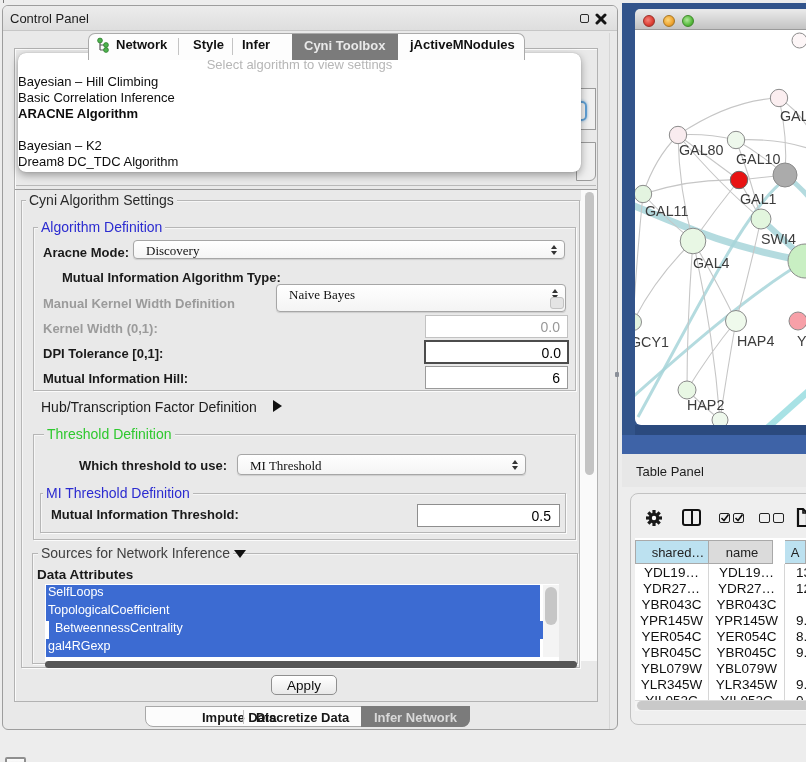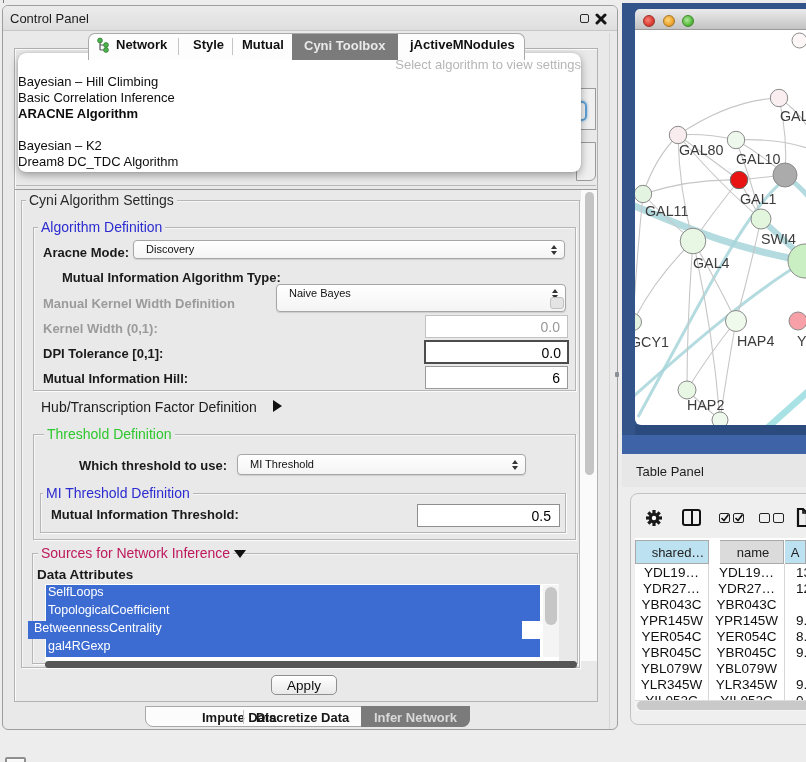--- a/index.html
+++ b/index.html
@@ -18,28 +18,28 @@
 .tabsep { top:38px; width:1px; height:17px; background:#c4c4c4; z-index:6; }
 #tab-dark { left:292px; top:34px; width:106px; height:26px; background:#7b7b7b; z-index:5; }
 #tab-dark span { position:absolute; left:12px; top:4px; font-size:13px; font-weight:bold; color:#e9e9e9; }
 
 #cyni { left:14px; top:48px; width:584px; height:654px; border:1px solid #b2b2b2; box-shadow:inset 1px 1px 0 #fbfbfb; background:#e9e9e9; }
 .etch { border:1px solid #b6b6b6; box-shadow:1px 1px 0 rgba(255,255,255,.8), inset 1px 1px 0 rgba(255,255,255,.6); }
 .gtitle { font-size:14px; background:#e9e9e9; padding:0 3px; white-space:nowrap; }
 .lbl { font-size:13px; font-weight:bold; color:#1a1a1a; white-space:nowrap; }
 .dis { color:#9b9b9b; }
 .combo { background:linear-gradient(#ffffff,#f4f4f4); border:1px solid #a6a6a6; border-radius:4px; box-shadow:0 1px 1px rgba(0,0,0,.12); }
-.combo .ct { position:absolute; left:12px; top:2px; font-size:11px; color:#111; }
+.combo .ct { position:absolute; left:12px; top:2px; font-size:13px; color:#111;font-family:Liberation Serif, serif; }
 .arr { position:absolute; right:6px; width:7px; }
 .arr .up { width:0;height:0;border-left:3.5px solid transparent;border-right:3.5px solid transparent;border-bottom:4.5px solid #333; margin-bottom:2px;}
 .arr .dn { width:0;height:0;border-left:3.5px solid transparent;border-right:3.5px solid transparent;border-top:4.5px solid #333;}
 .field { background:#fff; text-align:right; font-size:14px; }
 
 #dd { z-index:4; left:18px; top:53px; width:563px; height:119px; background:#fff; border-radius:8px; overflow:hidden; box-shadow:0 3px 8px rgba(0,0,0,.35), 0 0 1px rgba(0,0,0,.3); }
-#dd .hint { position:absolute; left:0; right:0; top:4px; text-align:right; color:#b6b6b6; font-size:13px; }
+#dd .hint { position:absolute; left:0; right:0; top:4px; text-align:center; color:#b6b6b6; font-size:13px; }
 #dd .it { position:absolute; left:0px; font-size:13px; color:#0d0d0d; white-space:nowrap; }
 
 #slist { left:45px; top:584px; width:514px; height:77px; background:#fff; }
 .srow { position:absolute; left:1px; width:494px; height:18px; background:#3c6bd2; color:#fff; font-size:12.5px; padding-left:2px; }
 
 #btabs { left:145px; top:706px; width:325px; height:21px; background:#fcfcfc; border:1px solid #a8a8a8; border-radius:0 0 8px 8px; }
 #btab-dark { left:361px; top:706px; width:109px; height:21px; background:#7b7b7b; border-radius:0 0 8px 0; }
 .btxt { top:710px; font-size:13px; font-weight:bold; color:#161616; }
 
 #desk { left:622px; top:3px; width:184px; height:451px; background:#32548b; }
@@ -76,21 +76,21 @@
 <svg class="abs" style="left:97px;top:37px;z-index:6;" width="13" height="16" viewBox="0 0 13 16">
   <path d="M3 4 L3 13 M3 8 L8 8 M3 13 L8 13" stroke="#5a5a5a" stroke-width="1.2" fill="none"></path>
   <circle cx="3" cy="3.5" r="2.4" fill="#4db34d" stroke="#2e7d2e" stroke-width=".8"></circle>
   <circle cx="9" cy="8" r="2.4" fill="#4db34d" stroke="#2e7d2e" stroke-width=".8"></circle>
   <circle cx="9" cy="13" r="2.4" fill="#4db34d" stroke="#2e7d2e" stroke-width=".8"></circle>
 </svg>
 <span class="abs tabtxt" style="left:116px;">Network</span>
 <div class="abs tabsep" style="left:178px;"></div>
 <span class="abs tabtxt" style="left:193px;">Style</span>
 <div class="abs tabsep" style="left:232px;"></div>
-<span class="abs tabtxt" style="left:242px;">Mutual</span>
+<span class="abs tabtxt" style="left:242px;">Infer</span>
 <div class="abs" id="tab-dark">
     <span>Cyni Toolbox</span>
   </div>
 <span class="abs tabtxt" style="left:410px;">jActiveMNodules</span>
 
 <div class="abs" id="cyni"></div>
 
 <div class="abs" style="left:576px;top:88px;width:20px;height:42px;background:#f0f0f0;border:1px solid #9a9a9a;"></div>
 <div class="abs" style="left:576px;top:101px;width:11px;height:20px;border:2px solid #5e9fd4;border-radius:5px;box-shadow:0 0 3px #7ab1de;"></div>
 <div class="abs" style="left:576px;top:142px;width:20px;height:39px;background:#efefef;border:1px solid #9a9a9a;border-radius:0 0 6px 0;"></div>
@@ -144,28 +144,28 @@
       <div class="dn"></div>
     </div>
 </div>
 
 <div class="abs etch" style="left:40px;top:493px;width:526px;height:40px;"></div>
 <span class="abs gtitle" style="left:43px;top:485px;color:#2b2bd0;">MI Threshold Definition</span>
 <span class="abs lbl" style="left:51px;top:507px;">Mutual Information Threshold:</span>
 <div class="abs field" style="left:417px;top:504px;width:143px;height:23px;border:1.5px solid #8e8e8e;color:#000;padding:3px 8px 0 0;">0.5</div>
 
 <div class="abs etch" style="left:32px;top:553px;width:546px;height:111px;"></div>
-<span class="abs gtitle" style="left:38px;top:545px;color:#be185d;">Sources for Network Inference</span>
+<span class="abs gtitle" style="left:38px;top:545px;color:#404040;">Sources for Network Inference</span>
 <div class="abs" style="left:234px;top:550px;width:0;height:0;border-left:6.5px solid transparent;border-right:6.5px solid transparent;border-top:8px solid #111;"></div>
 <span class="abs lbl" style="left:37px;top:567px;font-size:13.5px;">Data Attributes</span>
 
 <div class="abs" id="slist"></div>
 <span class="abs srow" style="left:46px;top:585px;">SelfLoops</span>
 <span class="abs srow" style="left:46px;top:603px;">TopologicalCoefficient</span>
-<span class="abs srow" style="left:28px;top:621px;padding-left:6px;">BetweennessCentrality</span>
+<span class="abs srow" style="left:49px;top:621px;padding-left:6px;">BetweennessCentrality</span>
 <span class="abs srow" style="left:46px;top:639px;">gal4RGexp</span>
 <div class="abs" style="left:543px;top:585px;width:16px;height:72px;background:#f4f4f4;"></div>
 <div class="abs" style="left:545px;top:587px;width:12px;height:38px;background:#c6c6c6;border-radius:6px;"></div>
 <div class="abs" style="left:45px;top:661px;width:532px;height:7px;background:#565656;border-radius:3.5px;"></div>
 
 <div class="abs" style="left:271px;top:675px;width:66px;height:20px;background:linear-gradient(#fff,#e9e9e9);border:1px solid #8f8f8f;border-radius:5px;text-align:center;font-size:13.5px;color:#0d0d0d;padding-top:2px;">Apply</div>
 
 <div class="abs" id="btabs"></div>
 <div class="abs" id="btab-dark"></div>
 <span class="abs btxt" style="left:163px;margin-left:39px;">Impute Data</span>
@@ -287,21 +287,21 @@
     <path d="M2.5 5 L5 7.5 L9.5 1.5" fill="none" stroke="#111" stroke-width="1.6"></path>
   </svg>
 <div class="abs" style="left:759px;top:513px;width:11px;height:10px;border:1.5px solid #222;border-radius:2px;"></div>
 <div class="abs" style="left:773px;top:513px;width:11px;height:10px;border:1.5px solid #222;border-radius:2px;"></div>
 <svg class="abs" style="left:796px;top:507px;" width="10" height="21" viewBox="0 0 10 21">
   <path d="M2 2 L7 2 L11 6 L11 19 L2 19 Z" fill="none" stroke="#111" stroke-width="2.2"></path>
   <path d="M7 2 L7 6 L11 6" fill="none" stroke="#111" stroke-width="1.6"></path>
 </svg>
 
 <div class="abs hcell" style="left:635px;width:74px;background:#bce1f0;border-left:1px solid #a9a9a9;padding-left:12px;">shared…</div>
-<div class="abs hcell" style="left:709px;width:64px;background:#dbdbdb;padding-left:3px;margin-left:11px;">name</div>
+<div class="abs hcell" style="left:709px;width:64px;background:#dbdbdb;padding-left:3px;">name</div>
 <div class="abs hcell" style="left:785px;width:21px;background:#bce1f0;">A</div>
 
 <div class="abs" style="left:708px;top:564px;width:1px;height:136px;background:#d6d6d6;"></div>
 <div class="abs" style="left:784px;top:564px;width:1px;height:136px;background:#d6d6d6;"></div>
 
 <div id="rows">
     <span class="abs trow" style="left:635px;width:73px;text-align:center;top:565px;">YDL19…</span>
     <span class="abs trow" style="left:709px;width:75px;text-align:center;top:565px;">YDL19…</span>
     <span class="abs trow" style="left:796px;top:565px;">13</span>
     <span class="abs trow" style="left:635px;width:73px;text-align:center;top:581px;">YDR27…</span>

